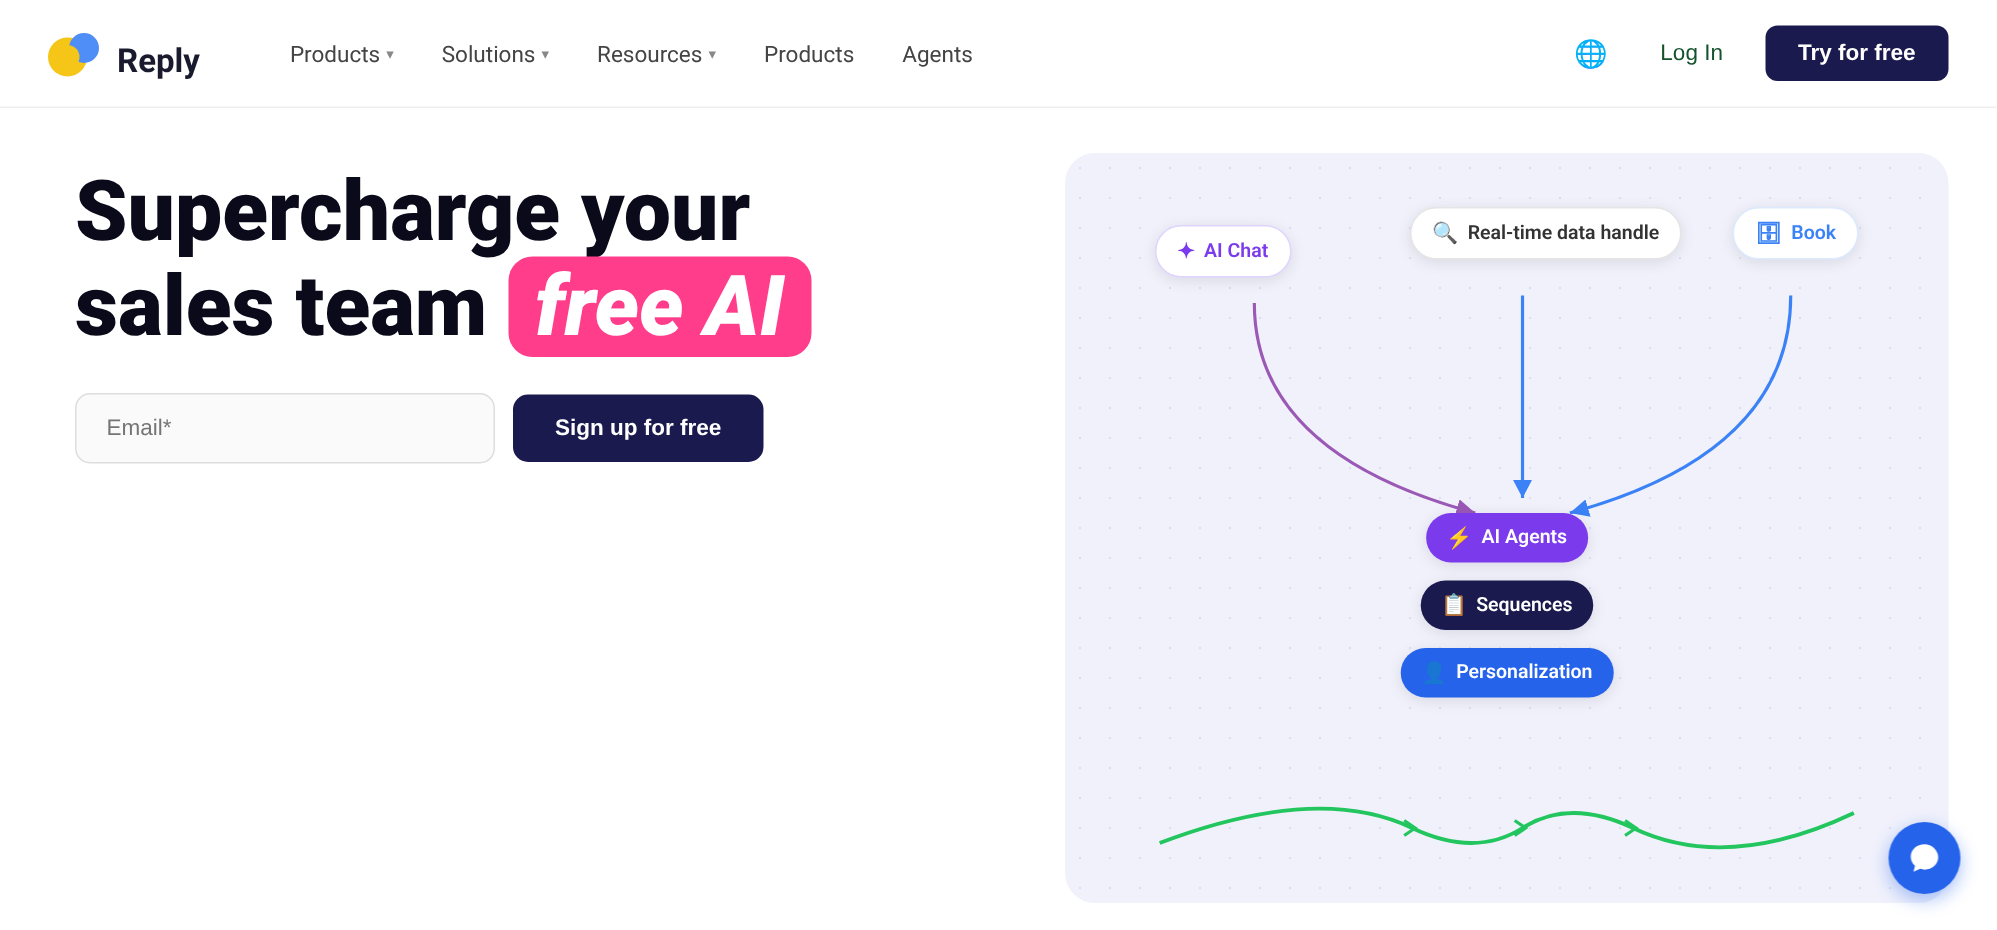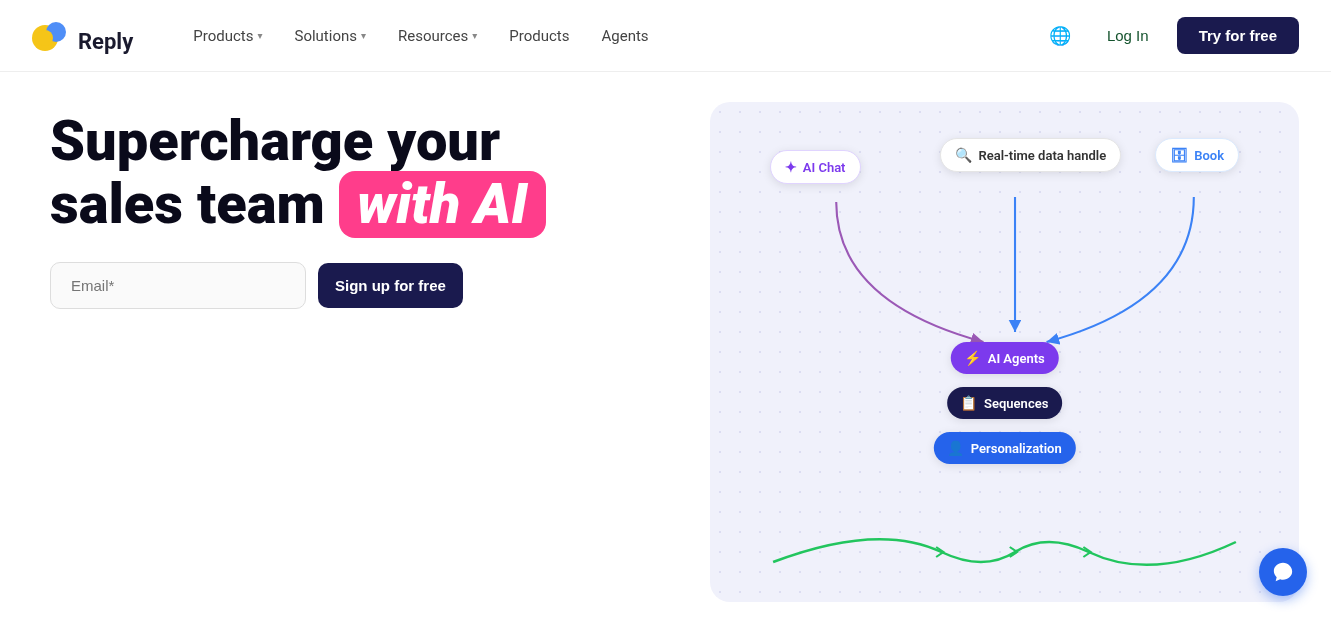--- a/index.html
+++ b/index.html
@@ -30,24 +30,24 @@
       color: #fff;
       border-radius: 16px;
       padding: 4px 18px;
       display: inline-block;
       font-style: italic;
     }
     .hero-desc { font-size: 16px; color: #333; line-height: 1.65; max-width: 580px; margin-bottom: 36px; }
     .hero-form { display: flex; gap: 12px; align-items: center; }
     .email-input {
       padding: 14px 20px; font-size: 15px; border: 1.5px solid #ddd;
-      border-radius: 10px; width: 256px; color: #555; background: #fafafa; outline: none;
+      border-radius: 10px; width: 280px; color: #555; background: #fafafa; outline: none;
     }
     .signup-btn {
-      padding: 14px 17px; font-size: 15px; font-weight: 700;
+      padding: 14px 28px; font-size: 15px; font-weight: 700;
       color: #fff; background: #1a1a4e; border: none; border-radius: 10px; cursor: pointer; white-space: nowrap; text-align: right;
     }
 
     
     .hero-right {
       flex: 1; background: #f0f1fb; border-radius: 20px; min-height: 500px;
       position: relative; overflow: hidden; margin-top: -10px;
     }
     .diagram-area { position: relative; width: 100%; height: 500px; }
 
@@ -127,21 +127,21 @@
     <button class="login-btn">Log In</button>
     <button class="try-btn">Try for free</button>
   </div>
 </nav>
 
 <div class="hero">
   <div class="hero-left">
     <h1 class="hero-title">
       <span>Supercharge your</span><br>
       <span>sales team</span>
-      <span class="highlight">with AI</span>
+      <span class="highlight">free AI</span>
     </h1>
     <div class="hero-form">
       <input class="email-input" type="email" placeholder="Email*" style="">
       <button class="signup-btn">Sign up for free</button>
     </div>
   </div>
 
   <div class="hero-right">
     <div class="diagram-area">
 

